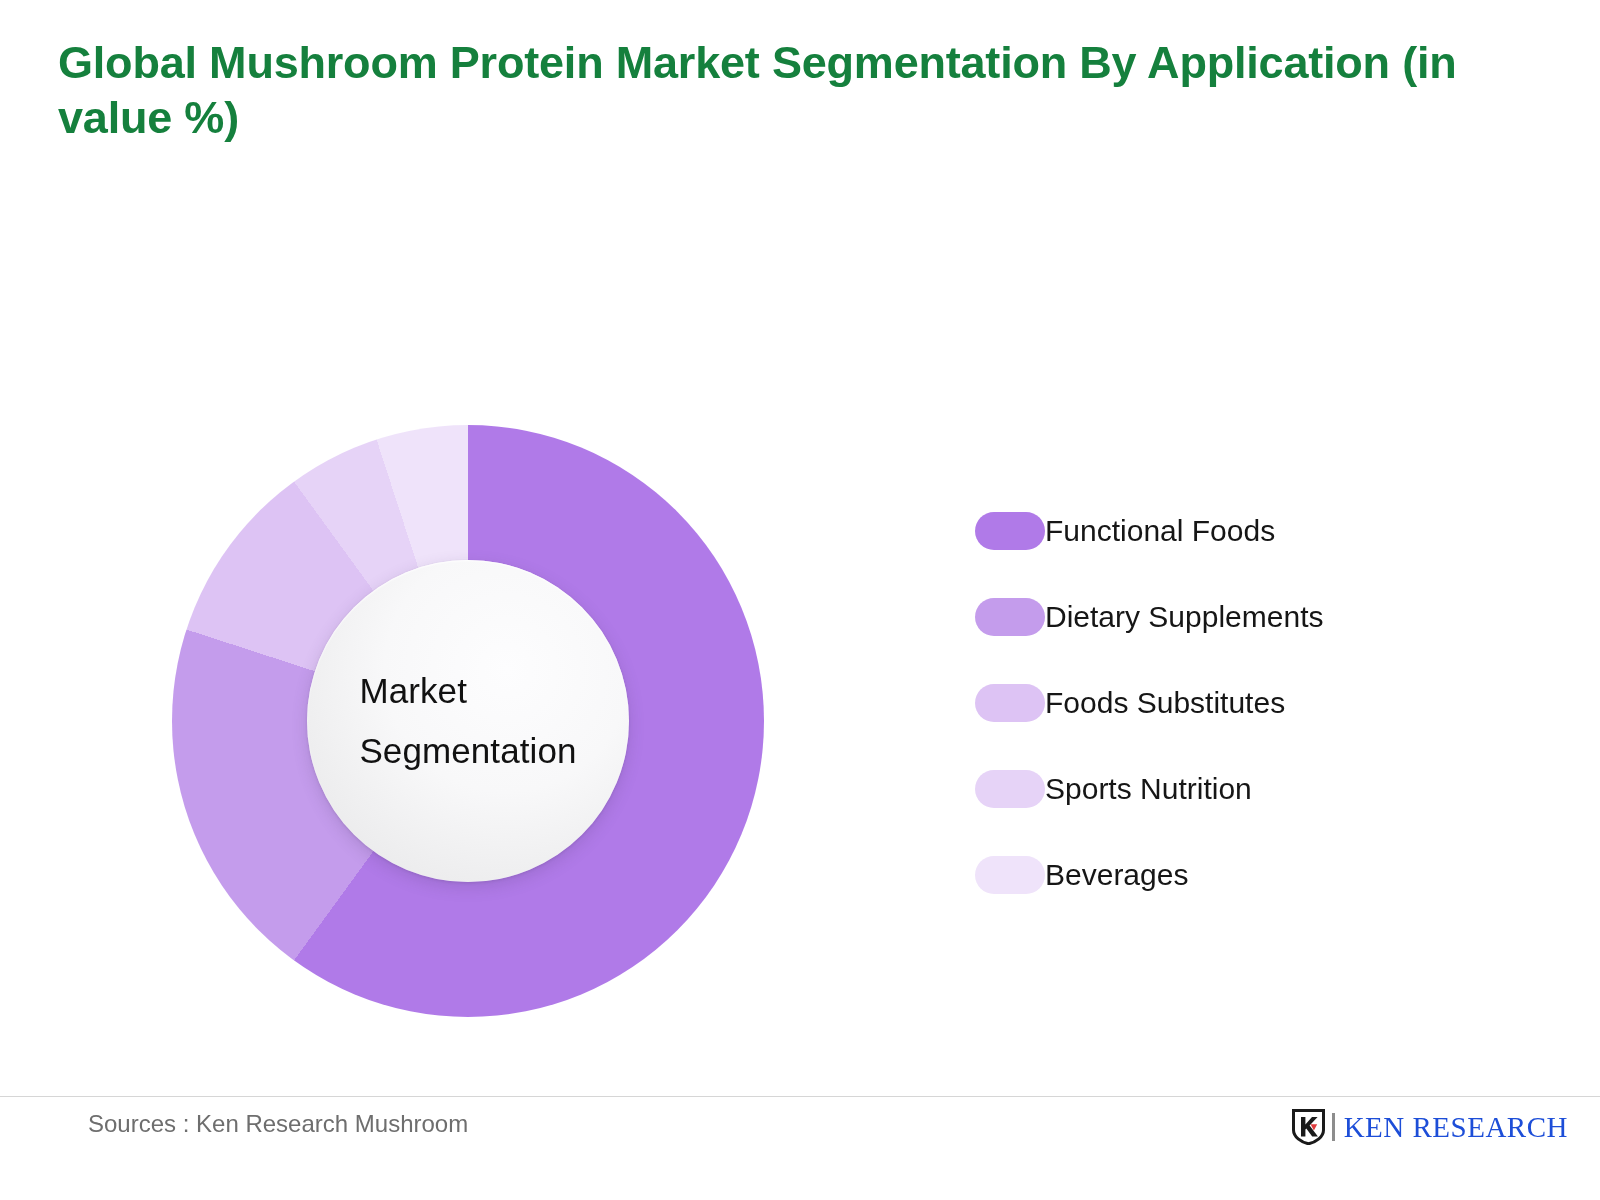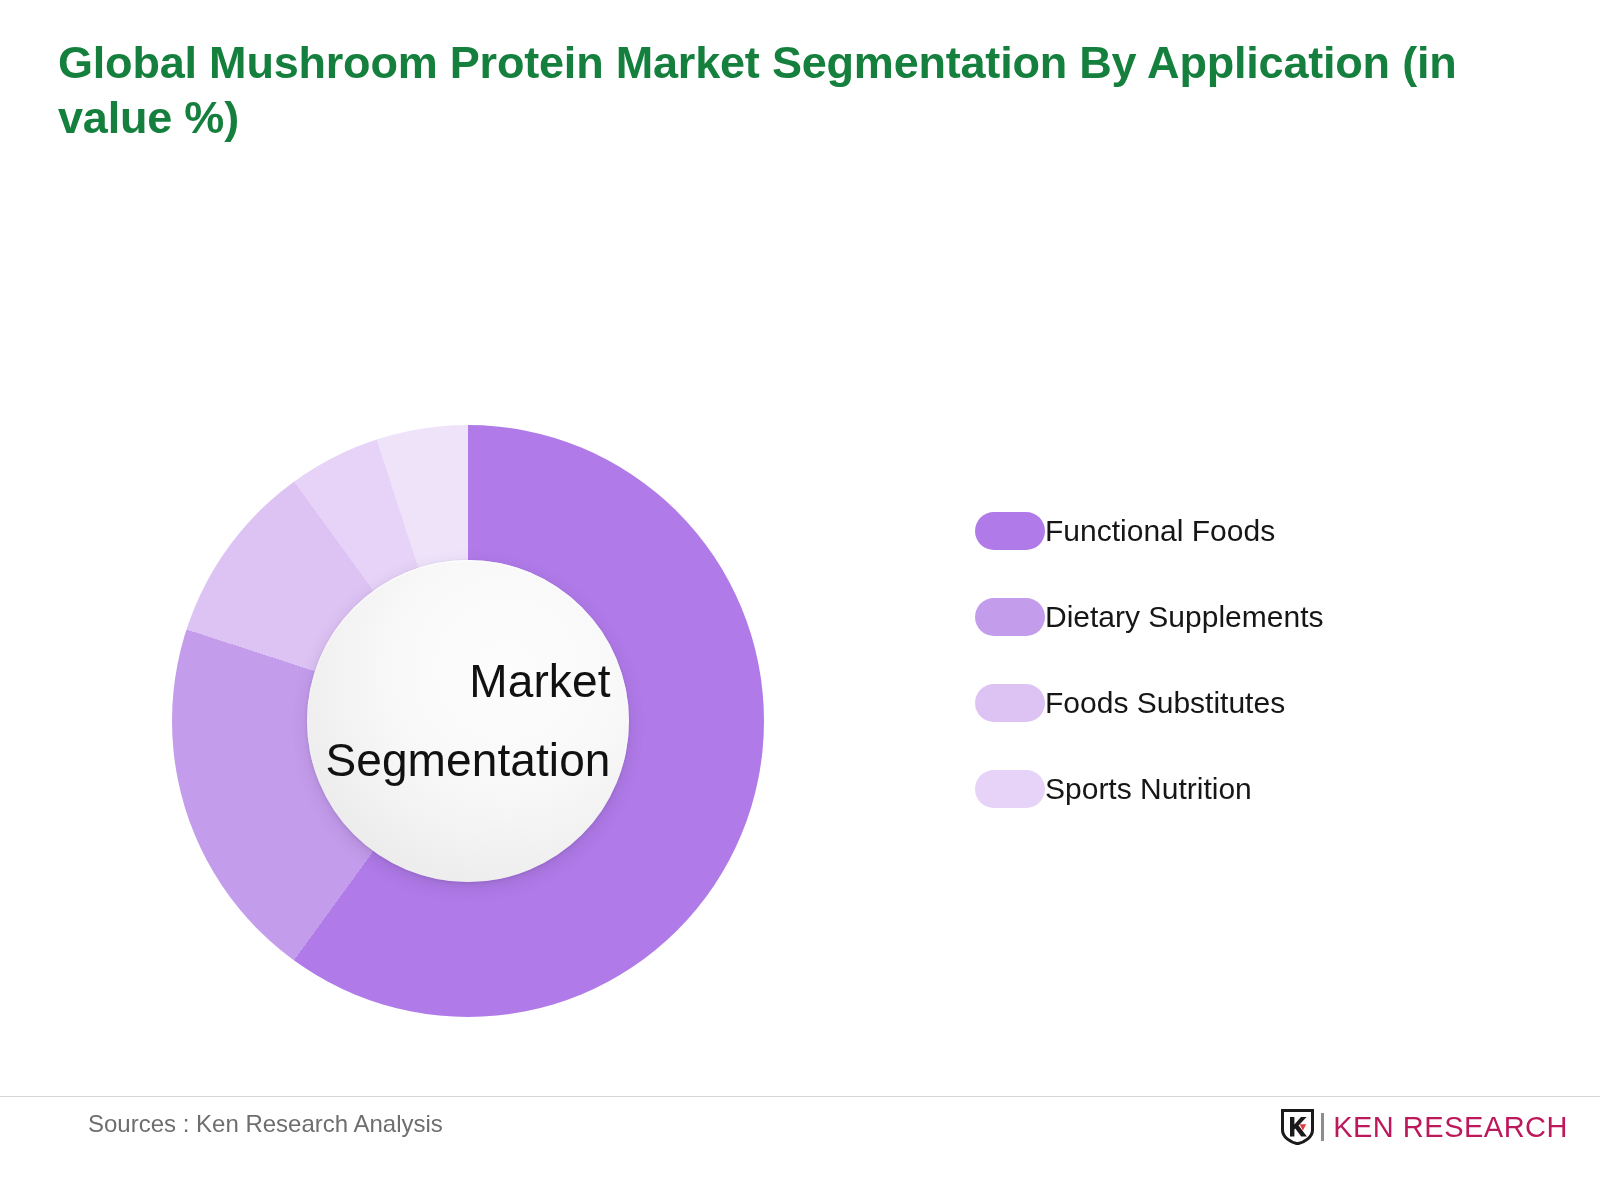--- a/index.html
+++ b/index.html
@@ -82,23 +82,23 @@
       radial-gradient(circle at 62% 34%, #fdfdfe 0%, #f8f8f9 42%, #ececed 78%, #e4e4e6 100%);
     box-shadow:
       0 5px 16px rgba(80, 60, 110, 0.20),
       0 1px 3px rgba(0, 0, 0, 0.10),
       inset 0 1px 2px rgba(255,255,255,0.9);
     display: flex;
     align-items: center;
     justify-content: center;
   }
   .hole-label {
-    font-size: 46px;
+    font-size: 35px;
     color: #111111;
-    text-align: right;
+    text-align: left;
     line-height: 1.72;
     font-weight: 400;
     white-space: pre-line;
     letter-spacing: 0.1px;
   }
 
   
   .legend {
     position: absolute;
     left: 975px;
@@ -166,21 +166,22 @@
   .brand-text {
     font-size: 29px;
     letter-spacing: 0.5px;
     color: #1a1a1a;
     font-family: "Liberation Sans", sans-serif;
     font-weight: 400;
     display: flex;
     align-items: center;
   }
   .brand-k {
-    color: #be185d;
+    color: #1d4ed8;
+    font-family: Liberation Serif, serif;
   }
 </style>
 </head>
 <body>
 
 <div id="page">
 
   <div class="header">
     <h1 class="title">Global Mushroom Protein Market Segmentation By Application (in value %)</h1>
   </div>
@@ -205,26 +206,30 @@
           <span class="legend-label">Dietary Supplements</span>
         </div>
         <div class="legend-row">
           <span class="swatch" style="background: rgb(221, 195, 244);"></span>
           <span class="legend-label">Foods Substitutes</span>
         </div>
         <div class="legend-row">
           <span class="swatch" style="background: rgb(230, 211, 247);"></span>
           <span class="legend-label">Sports Nutrition</span>
         </div>
+        <div class="legend-row">
+          <span class="swatch" style="background: rgb(239, 227, 250);"></span>
+          <span class="legend-label">Beverages</span>
+        </div>
       </div>
 
   </div>
 
   <div class="footer-rule"></div>
-  <div class="footer-source">Sources : Ken Research Analysis</div>
+  <div class="footer-source">Sources : Ken Research Mushroom</div>
 
   <div class="brand">
     <svg class="brand-mark" viewBox="0 0 33 36">
       <path d="M1.5 1.5 H31.5 V21 C31.5 28 24 33 16.5 34.8 C9 33 1.5 28 1.5 21 Z" fill="none" stroke="#1a1a1a" stroke-width="3"></path>
       <path d="M9 8 H13.4 V15.4 L20 8 H25.6 L17.6 16.6 L25.9 27.5 H20.2 L14.3 19.4 L13.4 20.4 V27.5 H9 Z" fill="#1a1a1a"></path>
       <path d="M18.6 15.2 L25.2 15.2 L21.9 21.4 Z" fill="#e03a3c"></path>
     </svg>
     <span class="brand-sep"></span>
     <span class="brand-text">
       <span class="brand-k">KEN RESEARCH</span>

